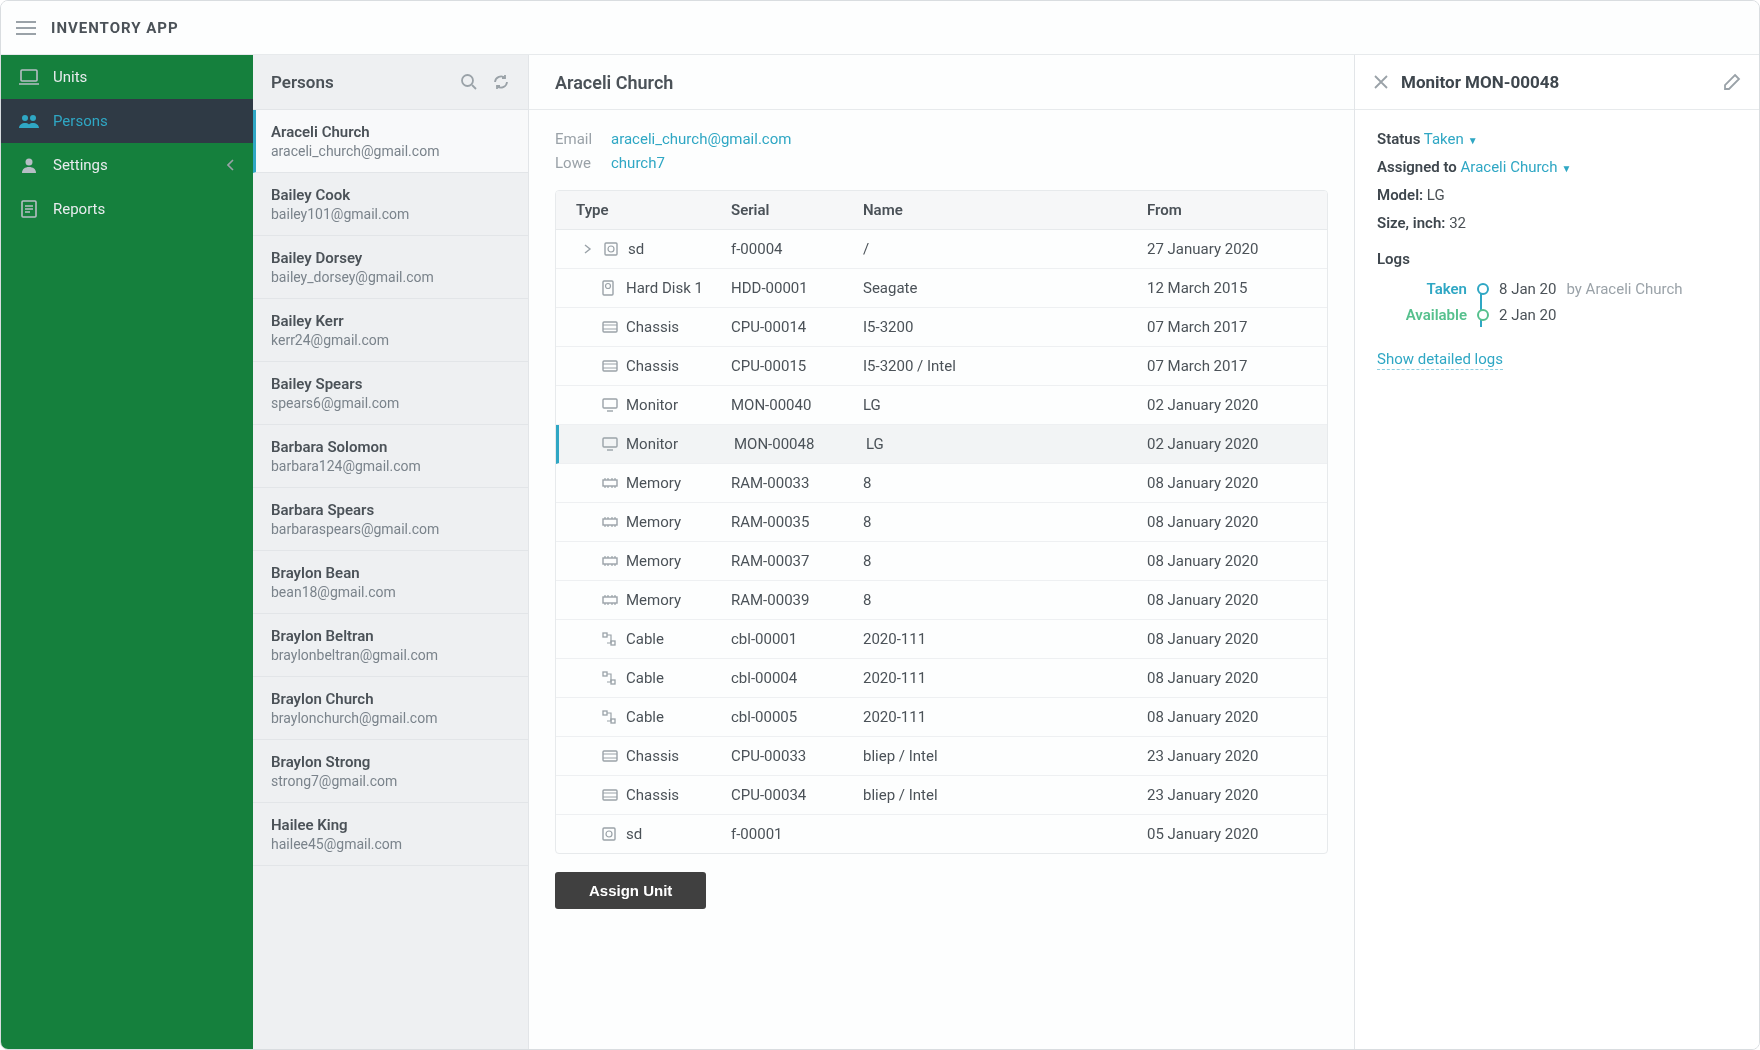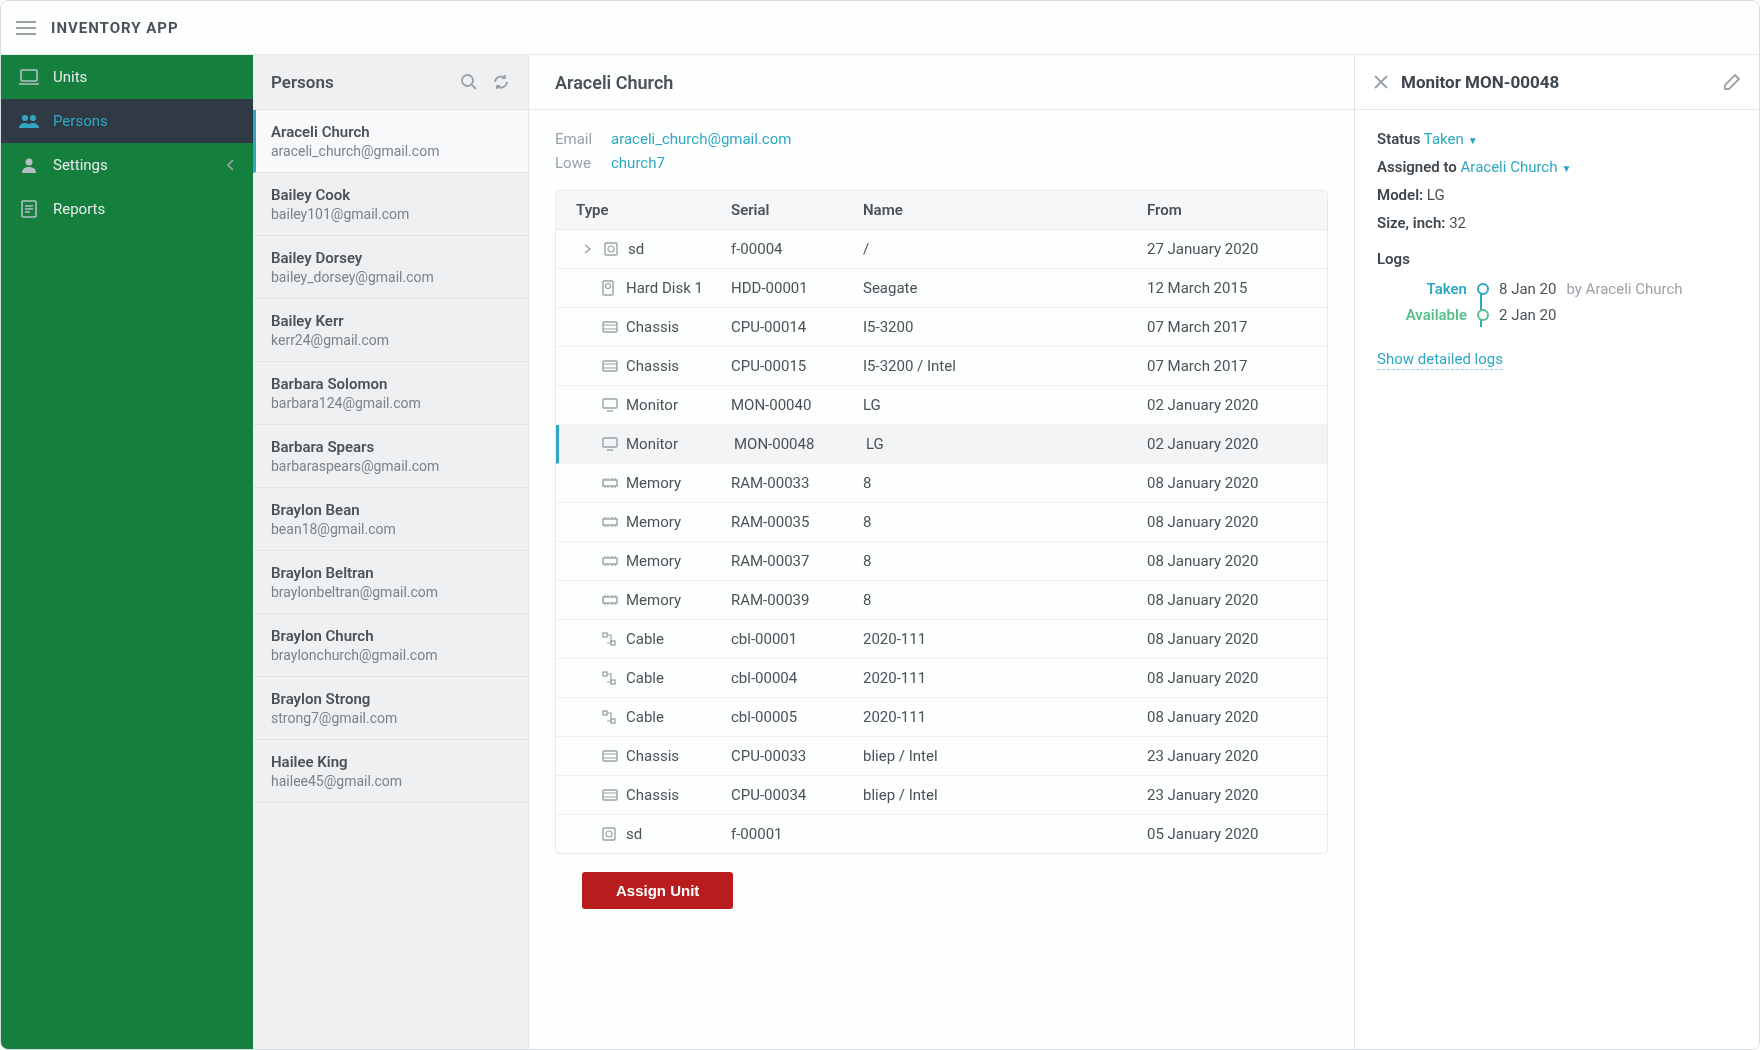--- a/index.html
+++ b/index.html
@@ -103,22 +103,22 @@
 .col { padding: 10px 10px; font-size: 15px; color: #4b5258; }
 .col-type { width: 165px; display:flex; align-items:center;}
 .col-type-inner { display:flex; align-items:center; gap: 8px; padding-left: 36px;}
 .col-type.first .col-type-inner { padding-left: 18px; }
 .tree-arrow { color:#9aa2a8; width:12px; display:inline-flex; }
 .type-ico { color:#9aa2a8; width:16px; height:16px; display:inline-flex; align-items:center;}
 .col-serial { width: 132px; }
 .col-name { flex:1; }
 .col-from { width: 190px; }
 .assign-btn {
-  margin-top: 18px; background: #b91c1c; color:#fff; border:none;
-  padding: 10px 34px; font-size: 15px; font-weight: 600; border-radius: 3px; cursor:pointer;margin-left:27px;
+  margin-top: 18px; background: #404040; color:#fff; border:none;
+  padding: 10px 34px; font-size: 15px; font-weight: 600; border-radius: 3px; cursor:pointer;
 }
 
 .detail-col {
   width: 404px; background: #fff; display:flex; flex-direction:column;
 }
 .detail-head {
   height: 55px; display:flex; align-items:center; padding: 0 18px;
   border-bottom: 1px solid #e7eaec;
 }
 .detail-close { color:#9aa2a8; cursor:pointer; margin-right: 12px; display:flex;}
@@ -234,20 +234,24 @@
           </div>
           <div class="person-item">
             <div class="person-name">Bailey Dorsey</div>
     <div class="person-mail">bailey_dorsey@gmail.com</div>
           </div>
           <div class="person-item">
             <div class="person-name">Bailey Kerr</div>
     <div class="person-mail">kerr24@gmail.com</div>
           </div>
           <div class="person-item">
+            <div class="person-name">Bailey Spears</div>
+    <div class="person-mail">spears6@gmail.com</div>
+          </div>
+          <div class="person-item">
             <div class="person-name">Barbara Solomon</div>
     <div class="person-mail">barbara124@gmail.com</div>
           </div>
           <div class="person-item">
             <div class="person-name">Barbara Spears</div>
     <div class="person-mail">barbaraspears@gmail.com</div>
           </div>
           <div class="person-item">
             <div class="person-name">Braylon Bean</div>
     <div class="person-mail">bean18@gmail.com</div>

